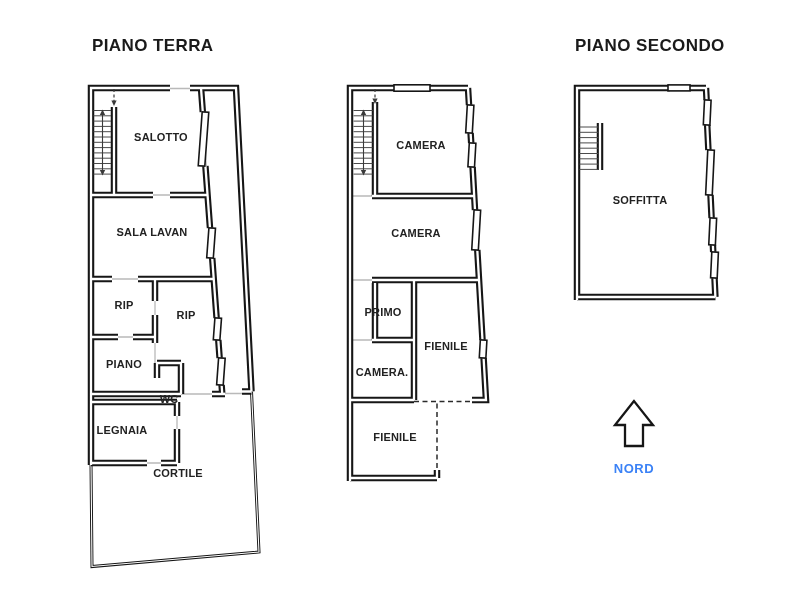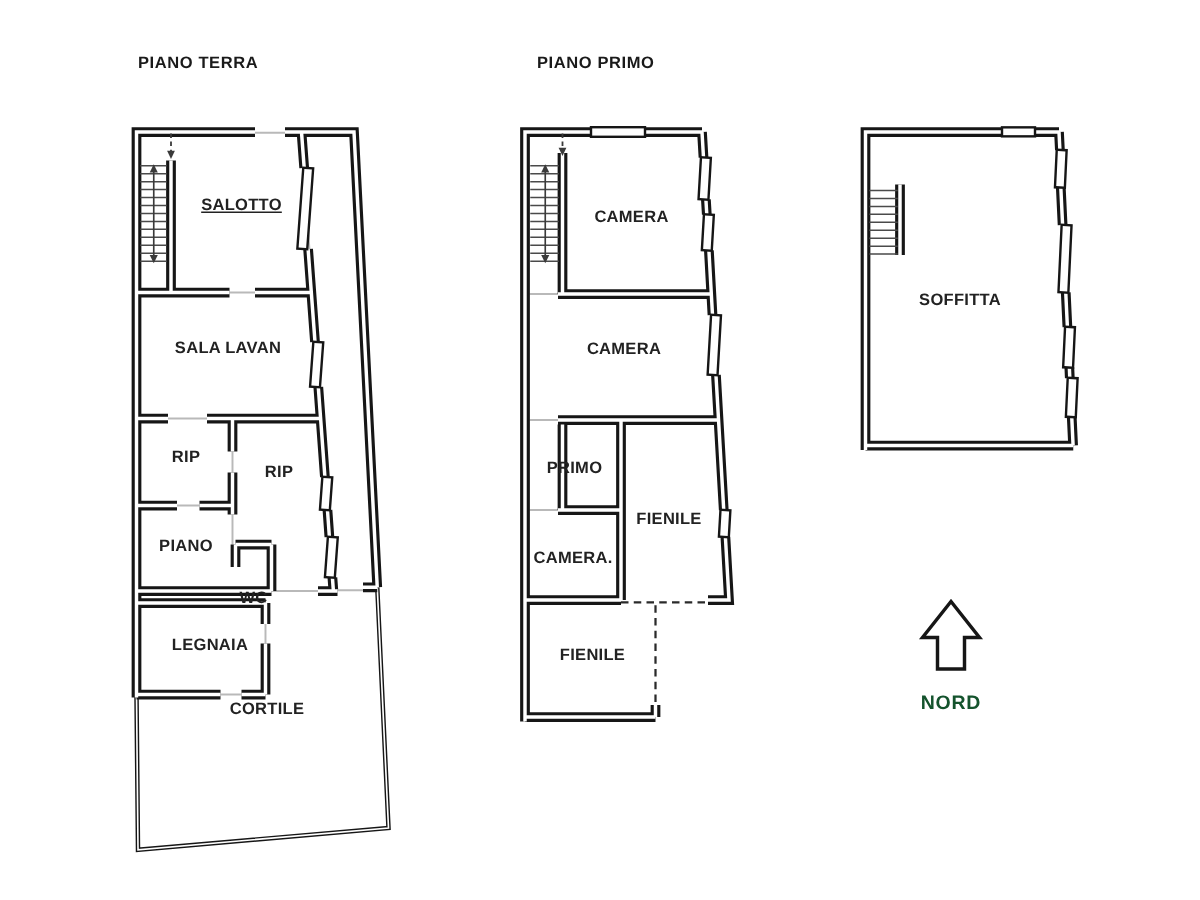--- a/index.html
+++ b/index.html
@@ -13,30 +13,30 @@
   .thinwb{stroke:#161616;stroke-width:3;fill:none;}
   .thinww{stroke:#ffffff;stroke-width:1.1;fill:none;}
   .sill{stroke:#b9b9b9;stroke-width:1.3;fill:none;}
   .tread{stroke:#4a4a4a;stroke-width:1;fill:none;}
   .stair-arrow{stroke:#3a3a3a;stroke-width:1.1;fill:none;}
   .ah{fill:#3a3a3a;}
   .dash{stroke:#2a2a2a;stroke-width:1.5;fill:none;stroke-dasharray:5 3.5;}
   .dashentry{stroke:#3a3a3a;stroke-width:1.2;fill:none;stroke-dasharray:3 2.4;}
   .win{fill:#ffffff;stroke:#161616;stroke-width:1.6;}
   .floor-title{
-    position:absolute;font-size:11px;font-weight:700;color:#1a1a1a;
+    position:absolute;font-size:17px;font-weight:700;color:#1a1a1a;
     letter-spacing:.4px;white-space:nowrap;
   }
   .room-label{
     position:absolute;transform:translate(-50%,-50%);font-size:11px;font-weight:700;
     color:#222;letter-spacing:.2px;white-space:nowrap;
   }
   .nord-label{
     position:absolute;transform:translate(-50%,-50%);font-size:13px;font-weight:700;
-    color:#14532d;letter-spacing:.5px;
+    color:#3b82f6;letter-spacing:.5px;
   }
 </style>
 </head>
 <body>
 
 <div id="stage">
 
   <svg id="plan-svg" width="800" height="600" viewBox="0 0 800 600">
 
     <defs>
@@ -143,29 +143,29 @@
           M579.5 148.2 H598.5 M579.5 153.5 H598.5 M579.5 158.8 H598.5 M579.5 164.1 H598.5 M579.5 169.4 H598.5"></path>
       </g>
     </g>
 
     <g>
       <polygon points="634,401 615,425 625,425 625,446 643,446 643,425 653,425" fill="#ffffff" stroke="#161616" stroke-width="2.3" stroke-linejoin="miter"></polygon>
     </g>
   </svg>
 
   <div class="floor-title" style="left:92px;top:36px;">PIANO TERRA</div>
-  <div class="floor-title" style="left:358px;top:36px;">PIANO PRIMO</div>
+  <div class="floor-title" style="left:575px;top:36px;">PIANO SECONDO</div>
 
-  <div class="room-label" style="left:161px;top:137px;text-decoration:underline;">SALOTTO</div>
+  <div class="room-label" style="left:161px;top:137px;">SALOTTO</div>
   <div class="room-label" style="left:152px;top:232px;">SALA LAVAN</div>
   <div class="room-label" style="left:124px;top:305px;">RIP</div>
   <div class="room-label" style="left:186px;top:315px;">RIP</div>
   <div class="room-label" style="left:124px;top:364px;">PIANO</div>
   <div class="room-label" style="left:169px;top:399px;">WC</div>
-  <div class="room-label" style="left:140px;top:430px;">LEGNAIA</div>
+  <div class="room-label" style="left:122px;top:430px;">LEGNAIA</div>
   <div class="room-label" style="left:178px;top:473px;">CORTILE</div>
 
   <div class="room-label" style="left:421px;top:145px;">CAMERA</div>
   <div class="room-label" style="left:416px;top:233px;">CAMERA</div>
   <div class="room-label" style="left:383px;top:312px;">PRIMO</div>
   <div class="room-label" style="left:446px;top:346px;">FIENILE</div>
   <div class="room-label" style="left:382px;top:372px;">CAMERA.</div>
   <div class="room-label" style="left:395px;top:437px;">FIENILE</div>
 
   <div class="room-label" style="left:640px;top:200px;">SOFFITTA</div>

